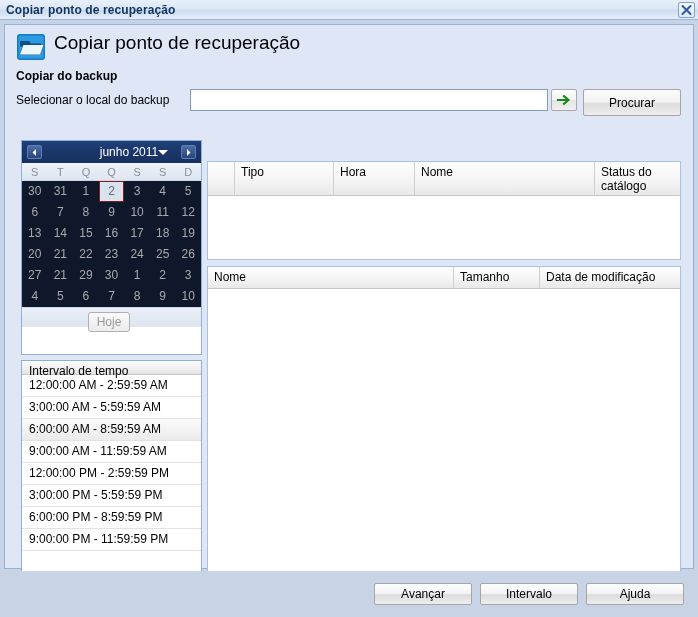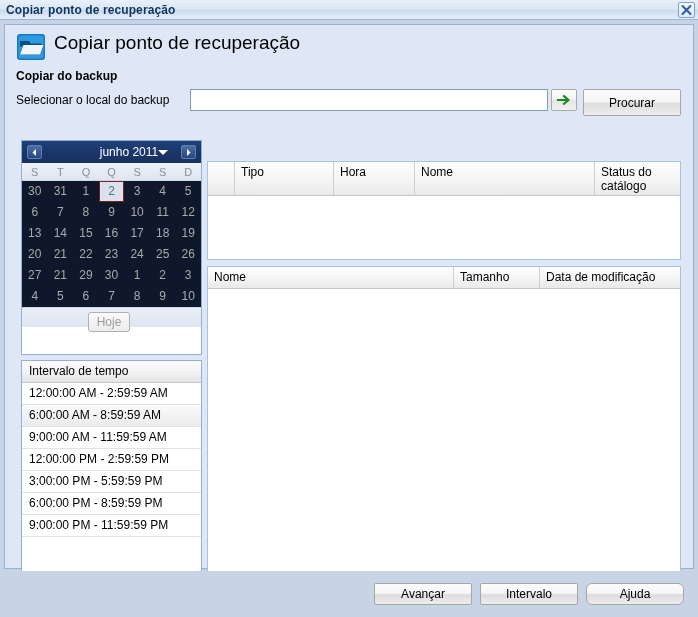--- a/index.html
+++ b/index.html
@@ -216,21 +216,21 @@
   
   #interval-list {
     position: absolute;
     left: 16px; top: 335px;
     width: 181px; height: 224px;
     border: 1px solid #90b0d8;
     background: #fff;
     overflow: hidden;
   }
   #interval-head {
-    height: 22px;
+    height: 14px;
     background: linear-gradient(to bottom,#fcfcfc 0%,#f2f2f2 52%,#e3e3e3 100%);
     border-bottom: 1px solid #c9c9c9;
     font-size: 12px;
     padding: 3px 0 0 7px;
     color: #000;
   }
   .interval-row {
     height: 22px;
     border-bottom: 1px solid #e2e2e2;
     font-size: 12px;
@@ -292,21 +292,21 @@
     border: 1px solid #a6a6a6;
     border-radius: 2px;
     background: linear-gradient(to bottom,#fcfcfc 0%,#f5f5f5 46%,#dcdcdc 54%,#ededed 100%);
     font-family: "Liberation Sans", sans-serif;
     font-size: 12px;
     color: #000;
     cursor: pointer;
   }
   #btn-avancar  { left: 374px; }
   #btn-cancelar { left: 480px; }
-  #btn-ajuda    { left: 586px; border-radius: 6px; }
+  #btn-ajuda    { left: 586px; }
 </style>
 </head>
 <body>
 
 <div id="titlebar">
   <span class="tb-text">Copiar ponto de recuperação</span>
   <div id="close-btn">
     <svg width="13" height="12" viewBox="0 0 13 12">
       <path d="M2.5 2 L10.5 10 M10.5 2 L2.5 10" stroke="#2b5ba8" stroke-width="2" fill="none" stroke-linecap="round"></path>
     </svg>
@@ -411,20 +411,21 @@
       </div>
     <div id="cal-foot">
       <button id="hoje-btn">Hoje</button>
     </div>
   </div>
 
   <div id="interval-list">
     <div id="interval-head">Intervalo de tempo</div>
     <div id="interval-body">
         <div class="interval-row">12:00:00 AM - 2:59:59 AM</div>
+        <div class="interval-row">3:00:00 AM - 5:59:59 AM</div>
         <div class="interval-row hl">6:00:00 AM - 8:59:59 AM</div>
         <div class="interval-row">9:00:00 AM - 11:59:59 AM</div>
         <div class="interval-row">12:00:00 PM - 2:59:59 PM</div>
         <div class="interval-row">3:00:00 PM - 5:59:59 PM</div>
         <div class="interval-row">6:00:00 PM - 8:59:59 PM</div>
         <div class="interval-row">9:00:00 PM - 11:59:59 PM</div>
       </div>
   </div>
 
   <div id="table-top">

